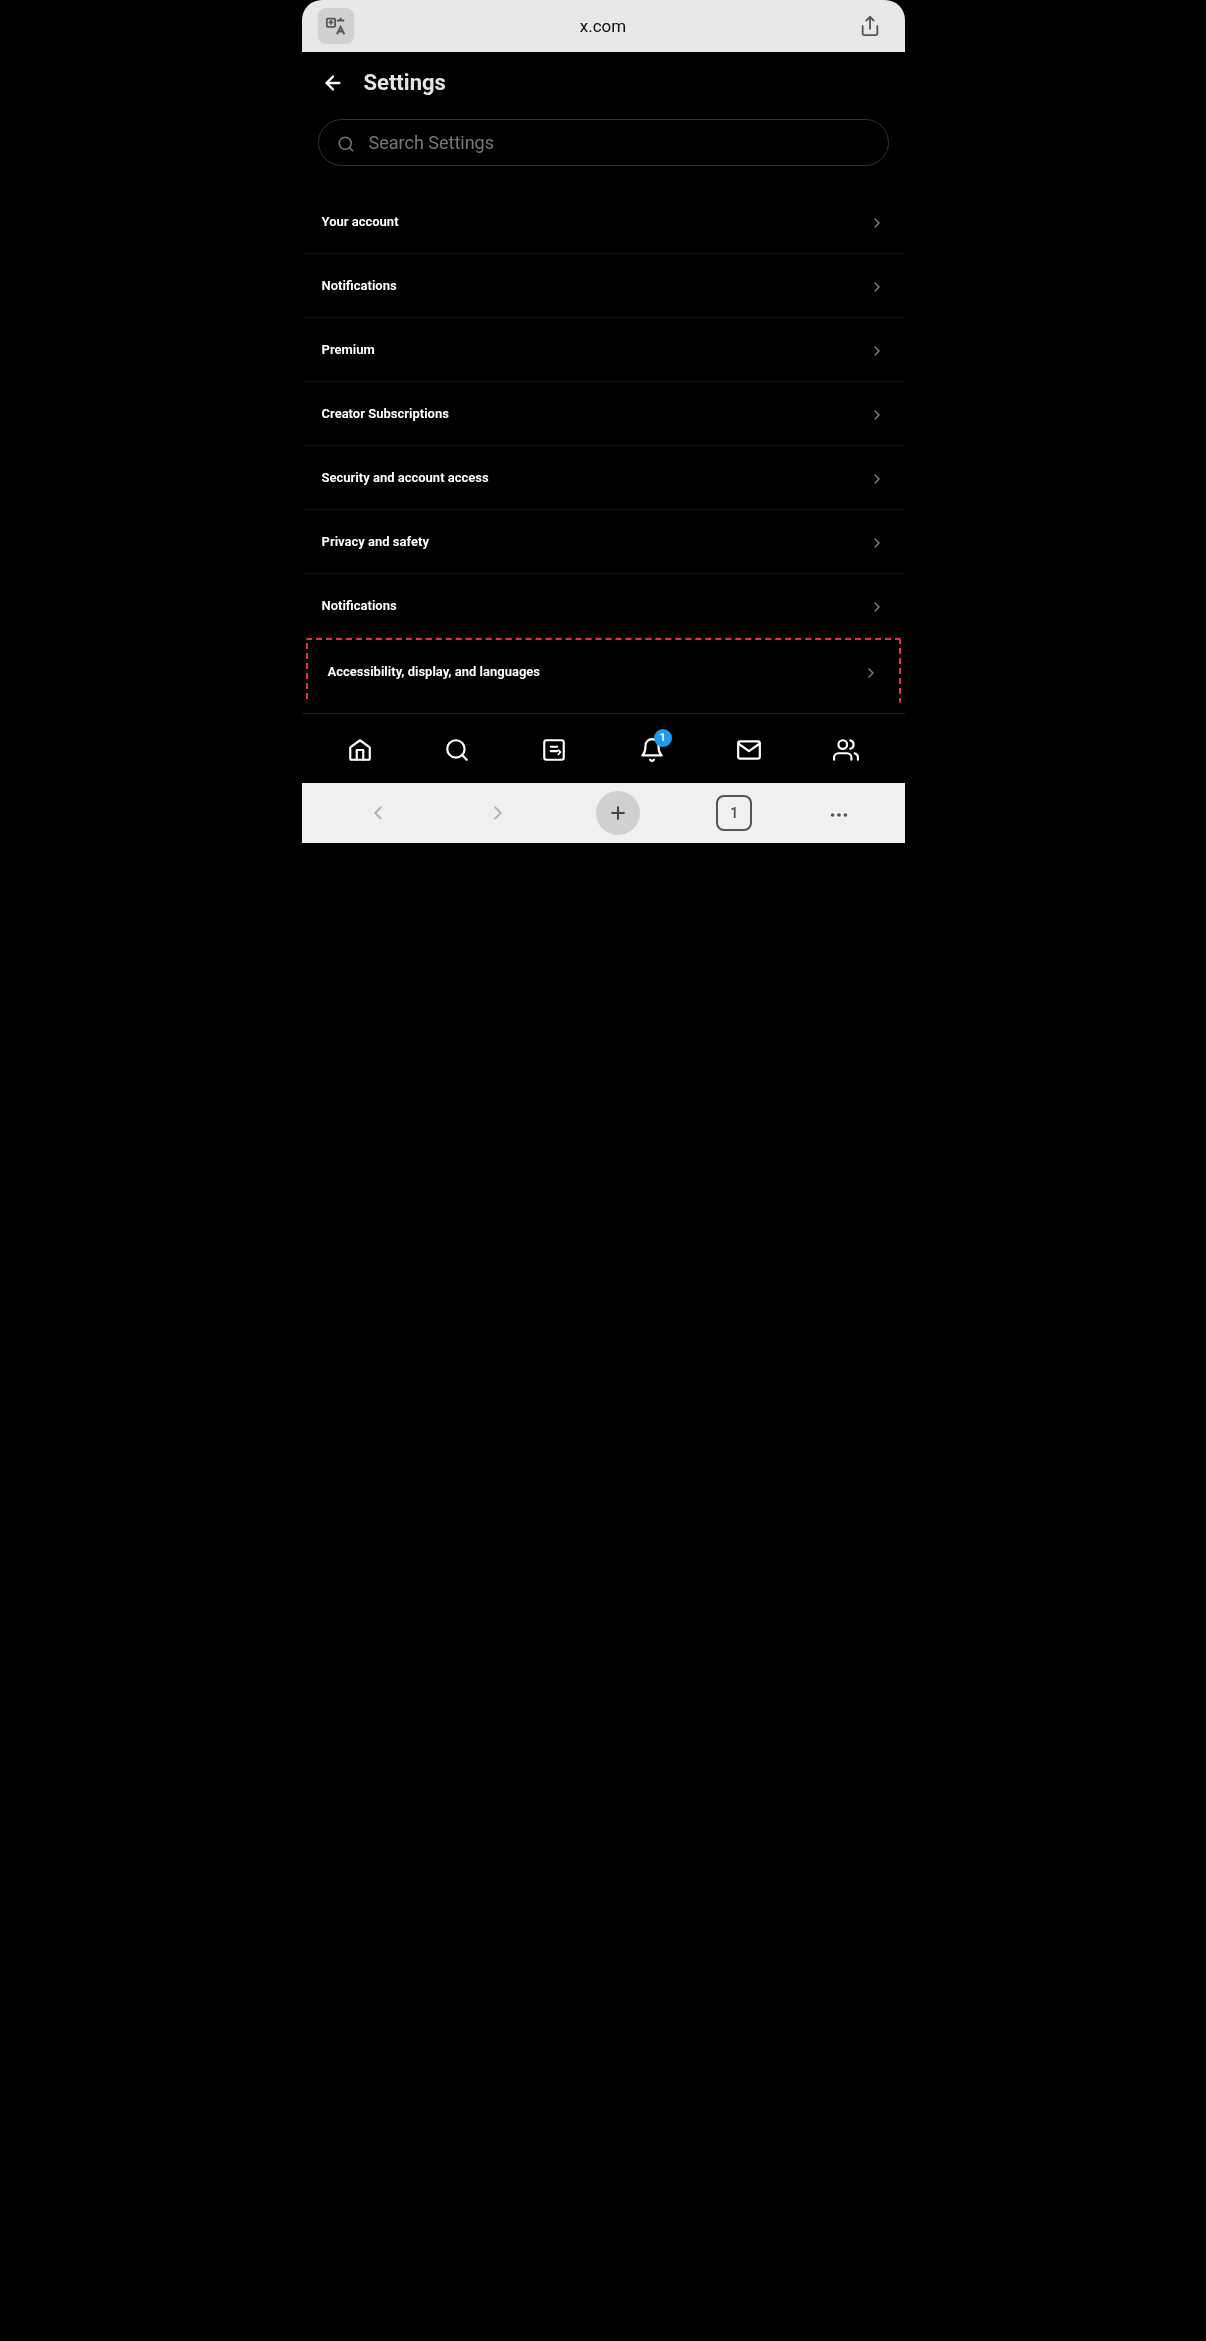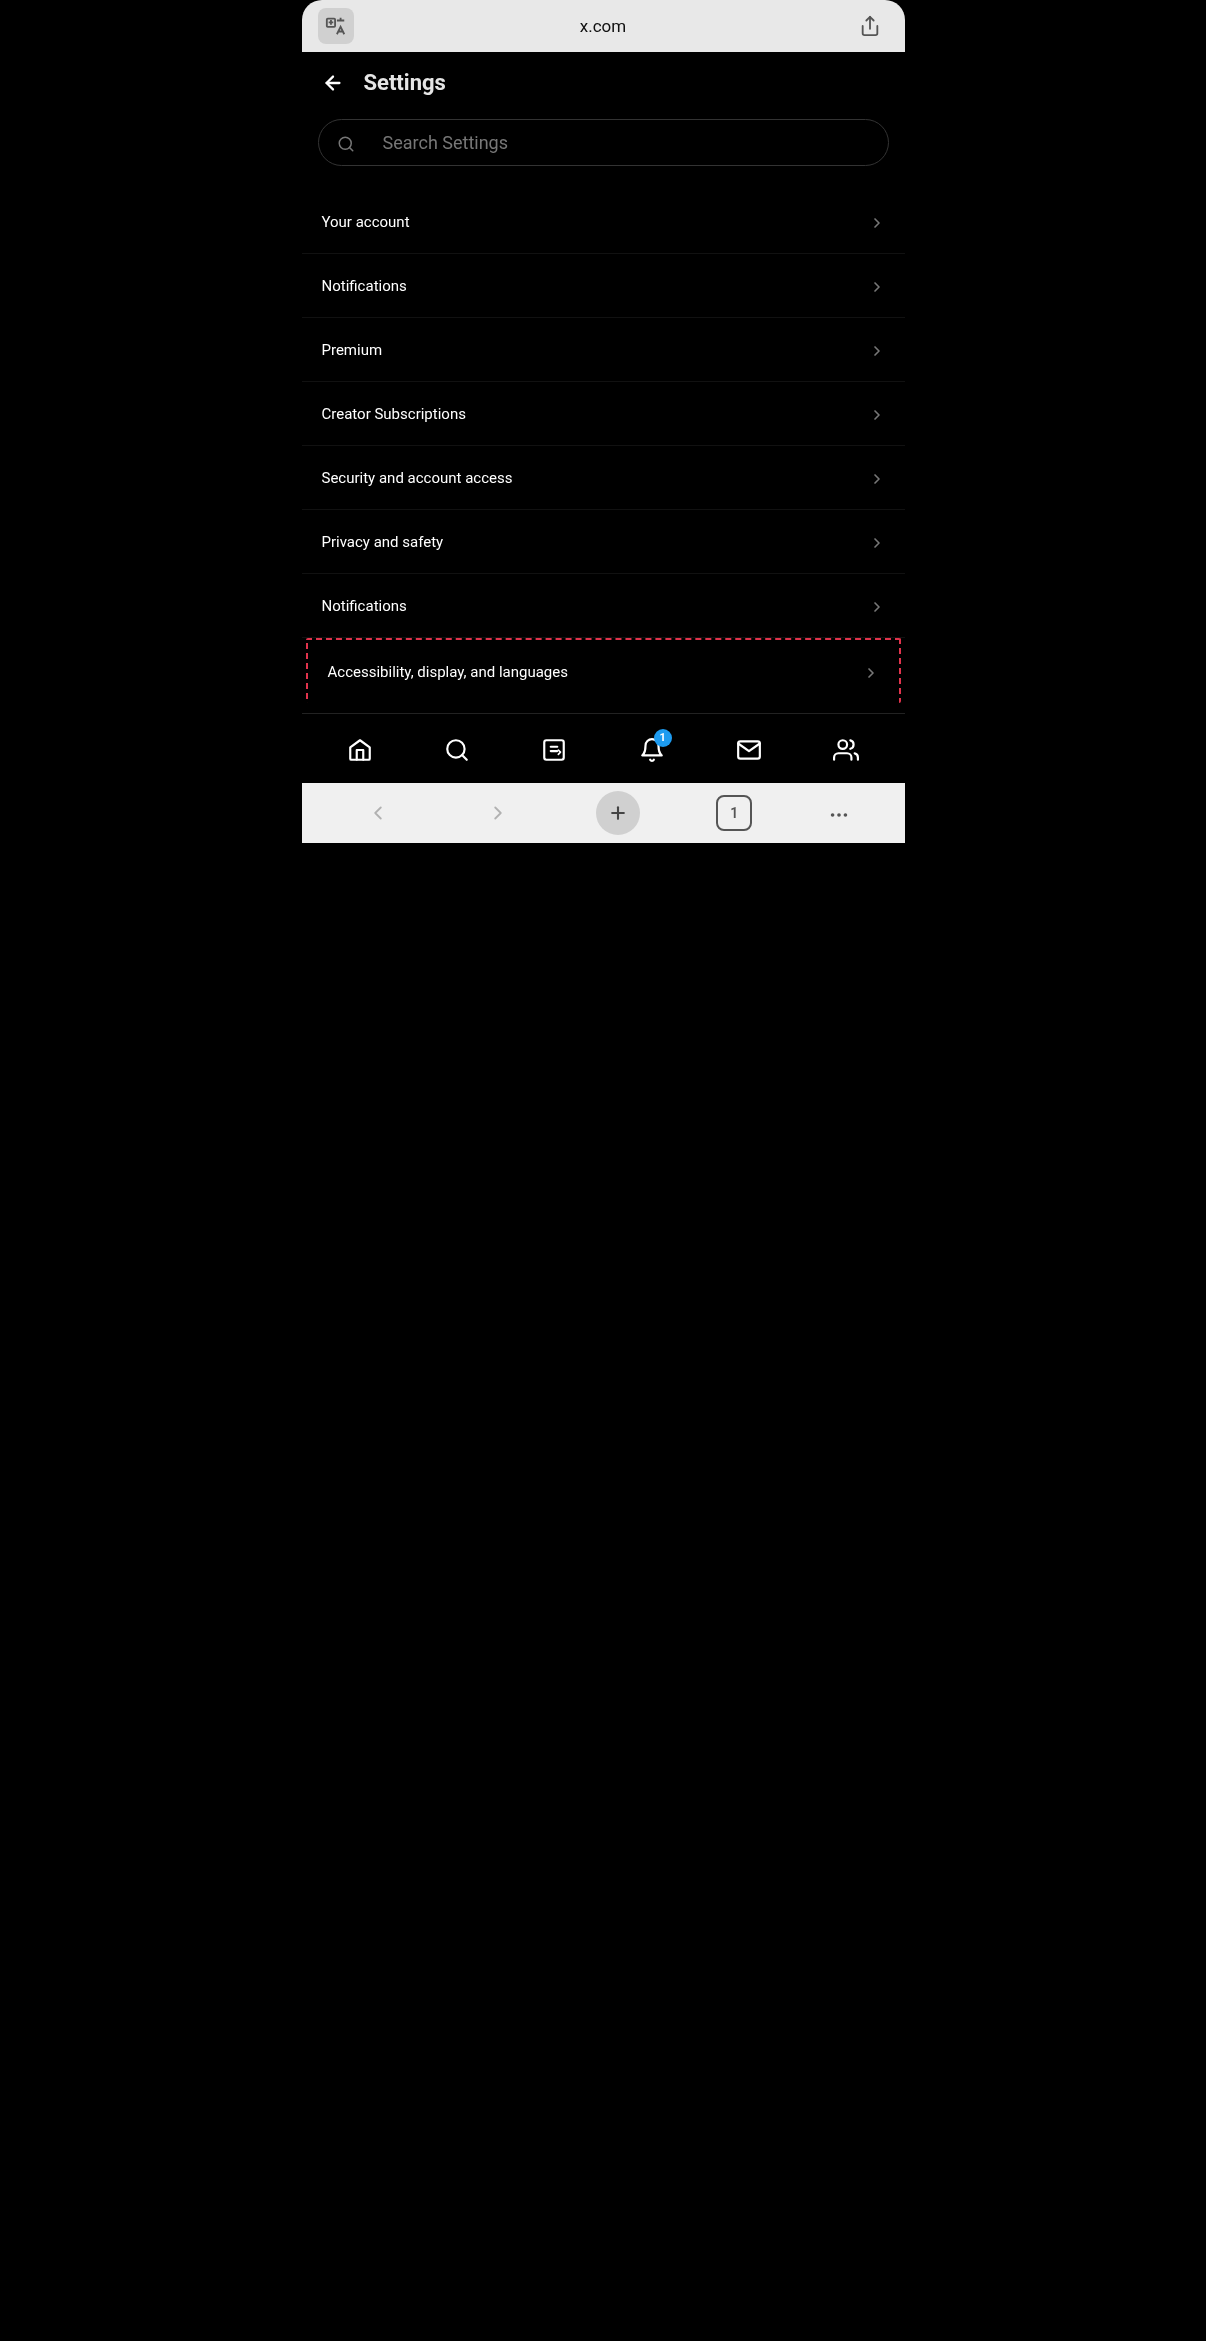--- a/index.html
+++ b/index.html
@@ -88,21 +88,21 @@
       background: #000;
     }
 
     .search-bar {
       background: #000;
       border: 1px solid #333;
       border-radius: 50px;
       display: flex;
       align-items: center;
       padding: 12px 18px;
-      gap: 28px;
+      gap: 14px;
     }
 
     .search-icon {
       color: #777;
       font-size: 18px;
     }
 
     .search-placeholder {
       color: #777;
       font-size: 18px;
@@ -120,23 +120,23 @@
       padding: 22px 20px;
       cursor: pointer;
       border-bottom: 1px solid #111;
     }
 
     .settings-item:last-child {
       border-bottom: none;
     }
 
     .settings-item-label {
-      font-size: 15px;
+      font-size: 13px;
       color: #fff;
-      font-weight: 400;
+      font-weight: 700;
     }
 
     
     .settings-item-highlighted {
       border: 2px dashed #e0334c;
       margin: 0 4px;
       border-radius: 2px;
     }
 
     

